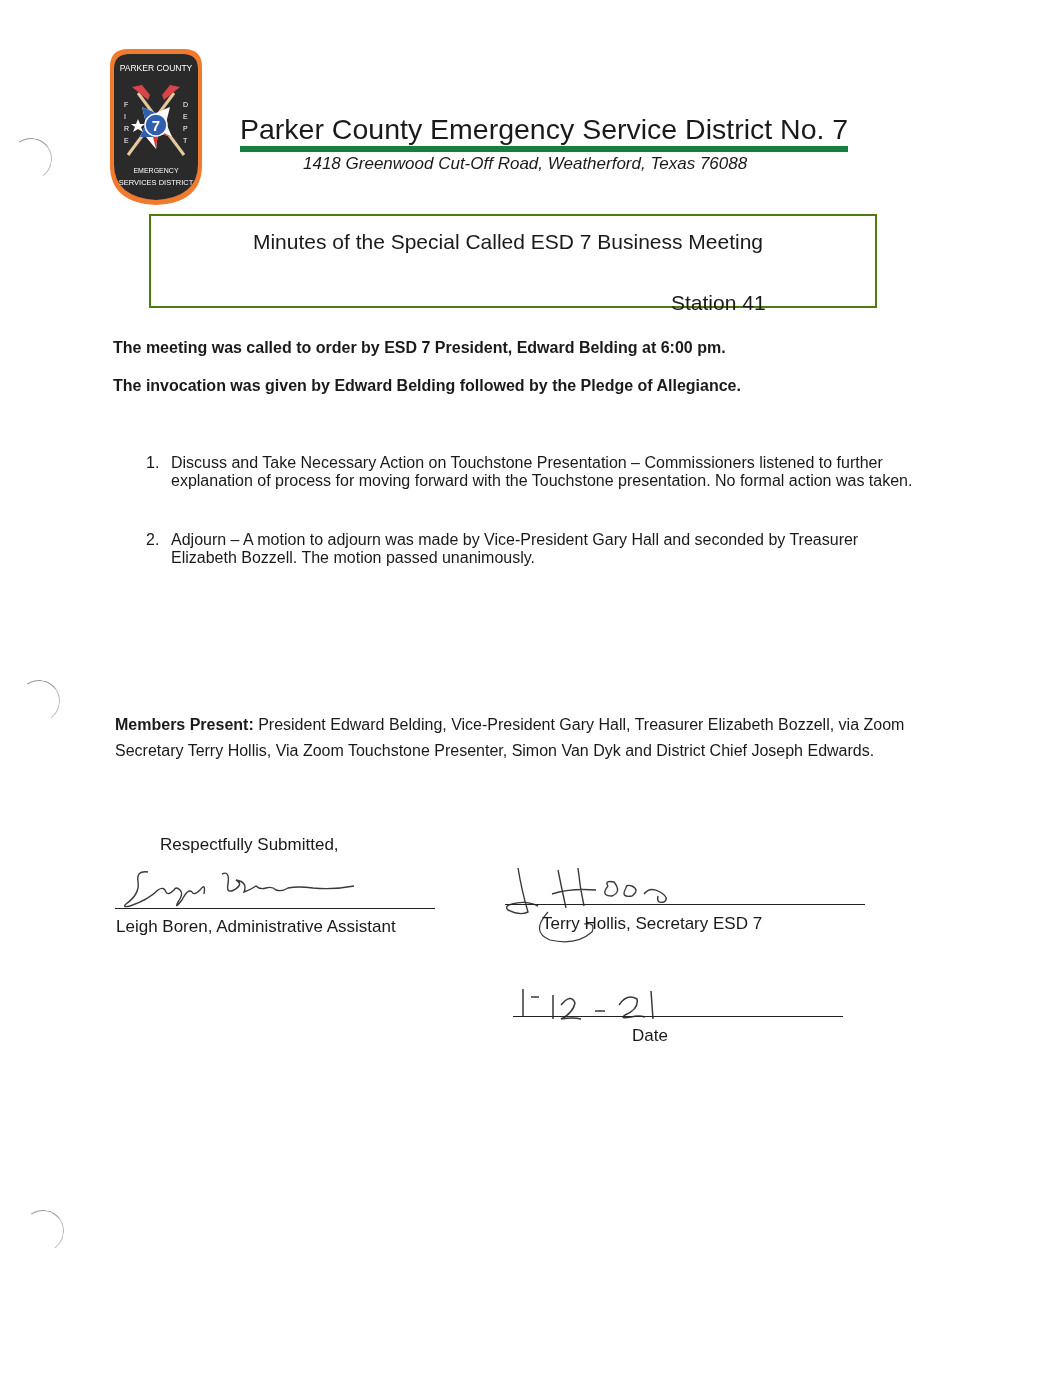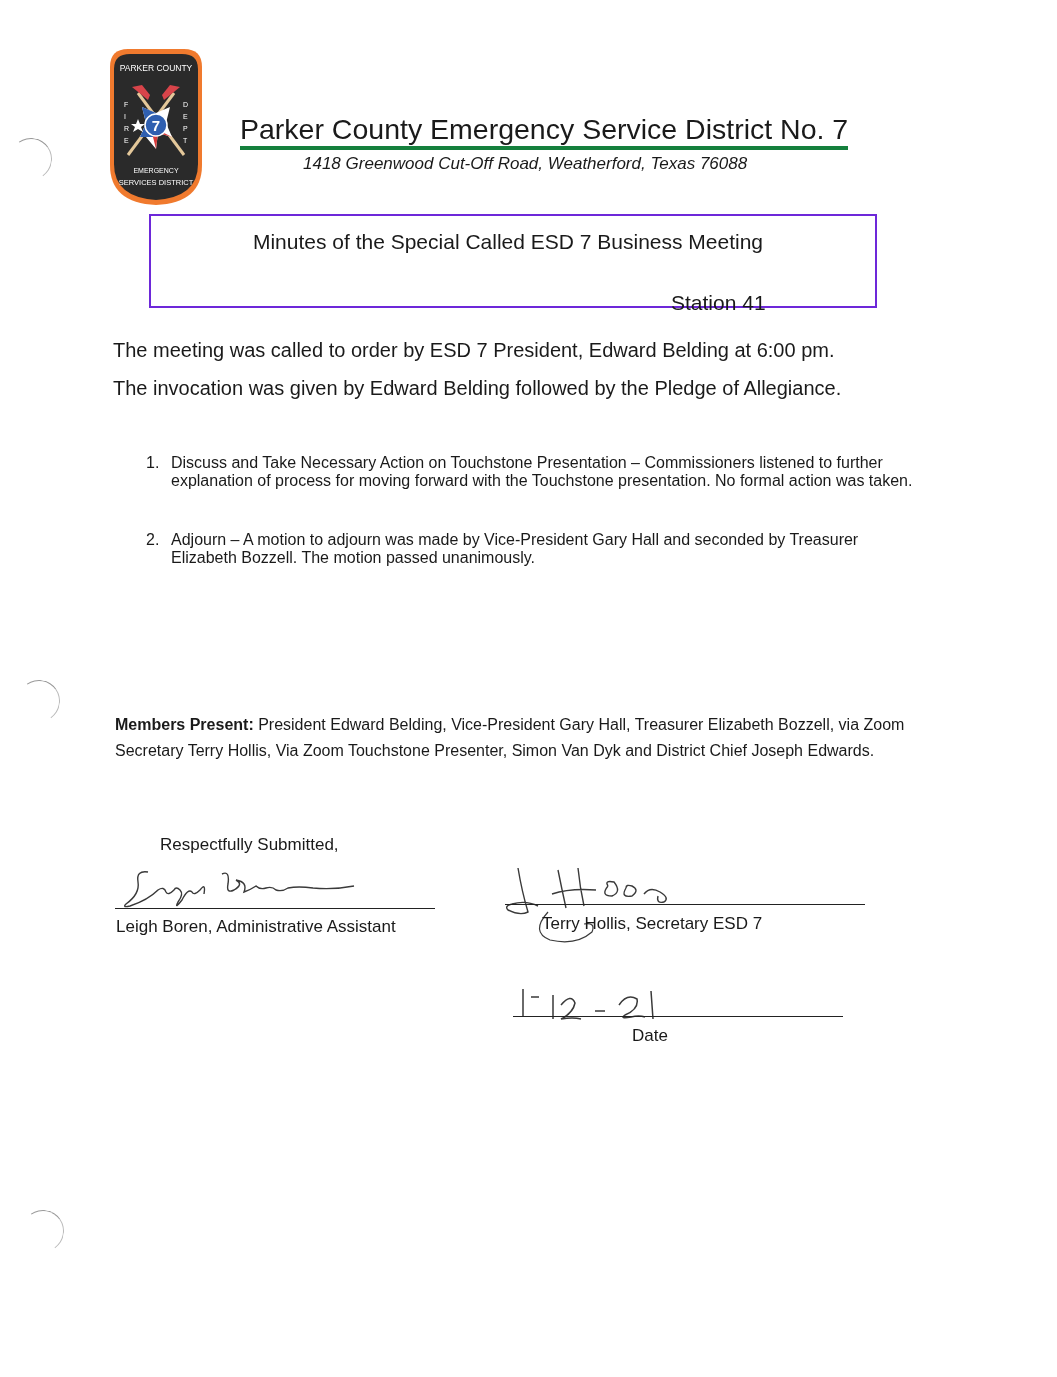--- a/index.html
+++ b/index.html
@@ -13,30 +13,30 @@
   
   .hole { position: absolute; width: 40px; height: 40px; border-radius: 50%;
           border-top: 1.5px solid #9a9a9a; border-right: 1.5px solid #bbbbbb;
           border-left: 1px solid transparent; border-bottom: 1px solid transparent;
           transform: rotate(10deg); }
 
   
   .logo { left: 106px; top: 45px; width: 100px; height: 162px; }
 
   .org-title { left: 240px; top: 112px; font-size: 28.5px; letter-spacing: 0px;
-               border-bottom: 4px solid #15803d; padding-bottom: 0px; line-height: 34px; white-space: nowrap; }
+               border-bottom: 6px solid #15803d; padding-bottom: 0px; line-height: 34px; white-space: nowrap; }
   .org-address { left: 303px; top: 154px; font-size: 17px; font-style: italic; white-space: nowrap; }
 
-  .title-box { left: 149px; top: 214px; width: 728px; height: 94px; border: 2px solid #6d28d9;
+  .title-box { left: 149px; top: 214px; width: 728px; height: 94px; border: 2px solid #4d7c0f;
                box-sizing: border-box; }
   .title-line1 { left: 0; right: 0; top: 14px; text-align: center; font-size: 21px; white-space: nowrap; padding-right: 10px; }
   .title-line2 { left: 104px; top: 59px; font-size: 21px; white-space: nowrap; }
   .title-station { left: 520px; top: 59px; font-size: 21px; white-space: nowrap; margin-top: 16px; }
 
-  .para { font-size: 20px; white-space: nowrap; }
+  .para { font-size: 16px; white-space: nowrap; font-weight: bold; }
   .p1 { left: 113px; top: 339px; }
   .p2 { left: 113px; top: 377px; }
 
   .agenda-item { left: 146px; font-size: 16px; }
   .agenda-num { position: absolute; left: 0; top: 0; }
   .agenda-text { position: absolute; left: 25px; top: 0; width: 780px; line-height: 18px; }
   .item1 { top: 454px; }
   .item2 { top: 531px; }
 
   .members { left: 115px; top: 712px; width: 830px; font-size: 16px; line-height: 26px; }

